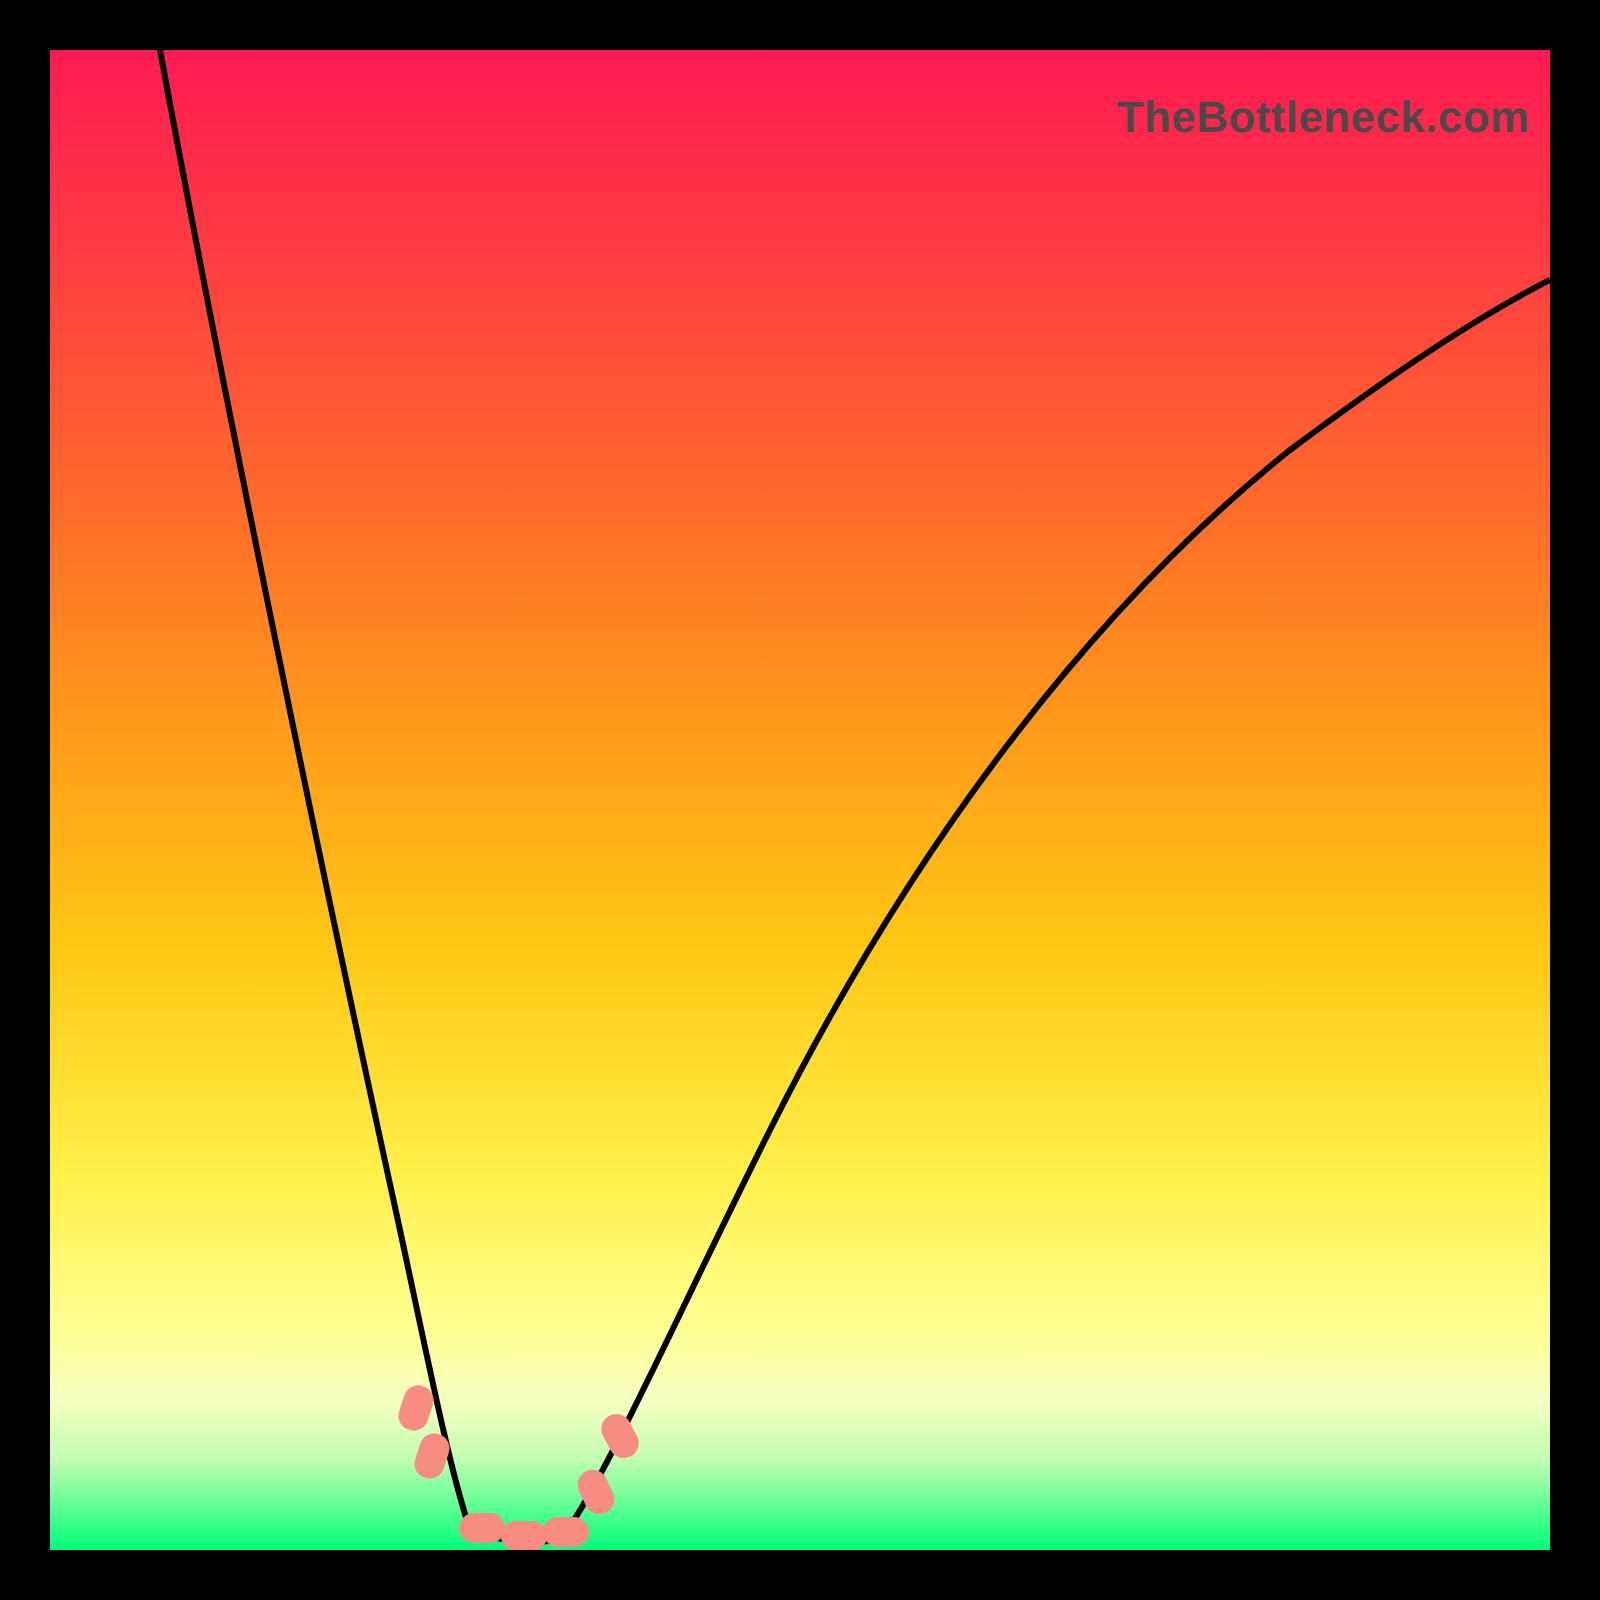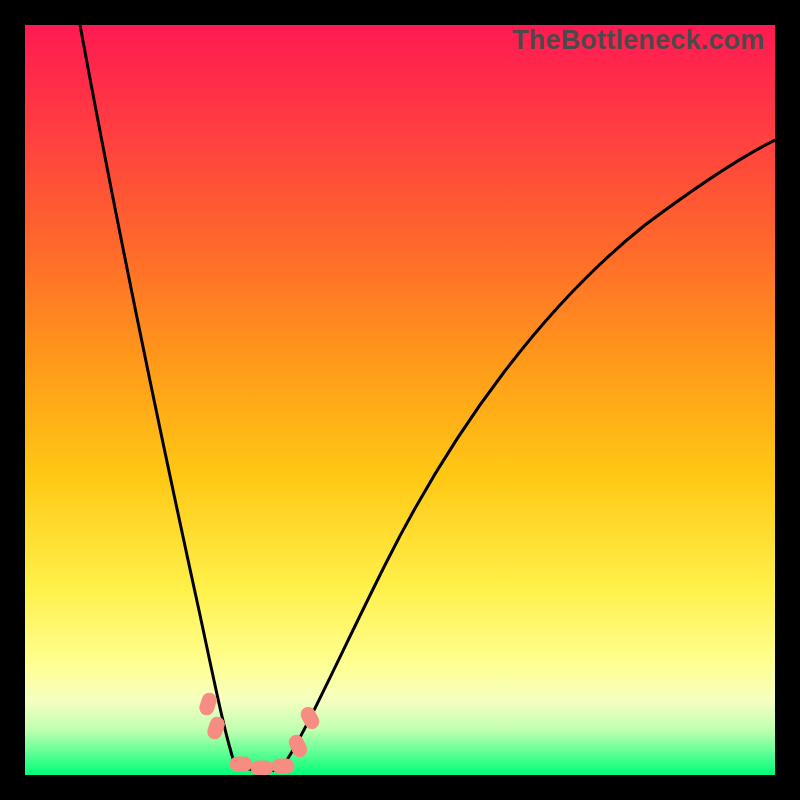--- a/index.html
+++ b/index.html
@@ -24,24 +24,24 @@
       #ffc814 60%,
       #fff04a 75%,
       #ffff90 85%,
       #f6ffc0 90%,
       #c0ffb0 94%,
       #00ff7a 100%
     );
   }
   .watermark {
     position: absolute;
-    top: 0;
+    top: 21px;
     right: 10px;
     font-family: Arial, Helvetica, sans-serif;
-    font-size: 27px;
+    font-size: 22px;
     font-weight: 600;
     color: #4a4a4a;
     letter-spacing: 0.2px;
   }
   svg.curve {
     position: absolute;
     left: 0;
     top: 0;
   }
   .bead {

